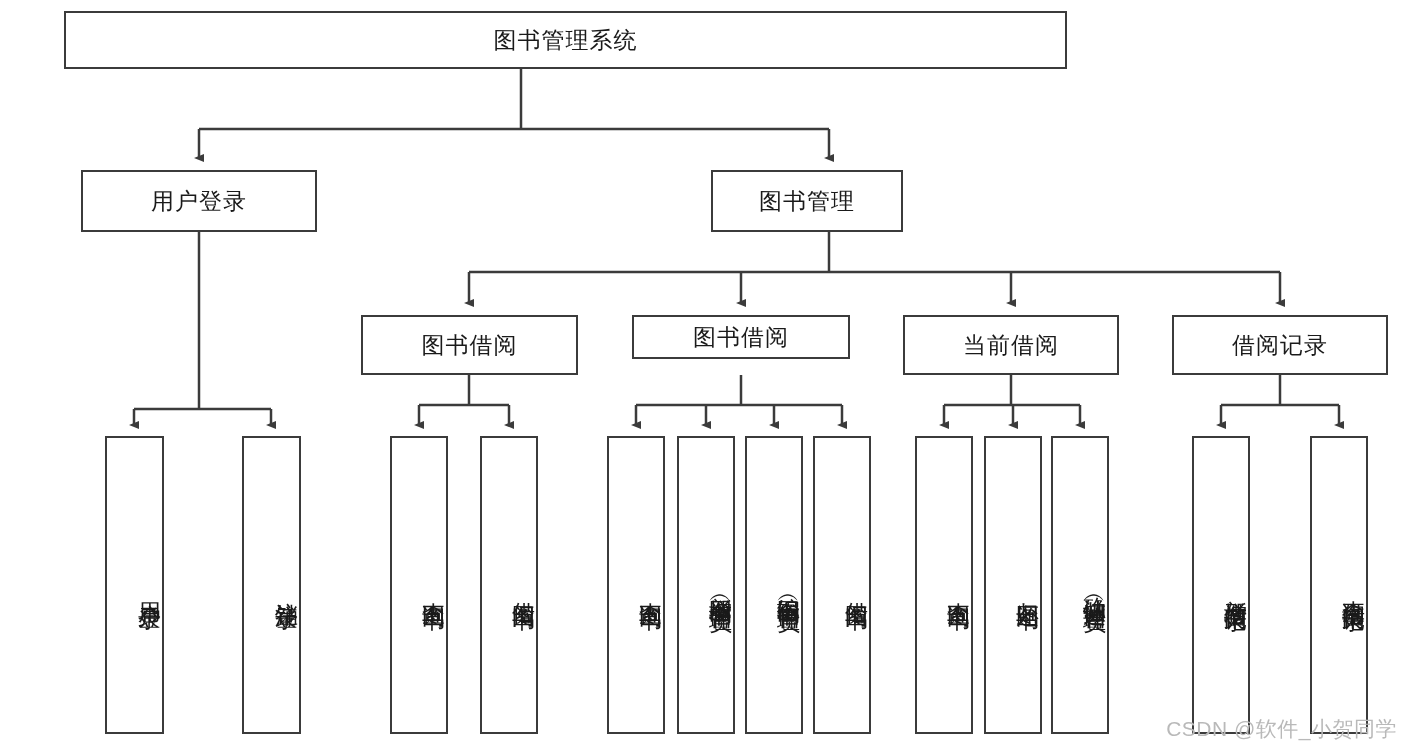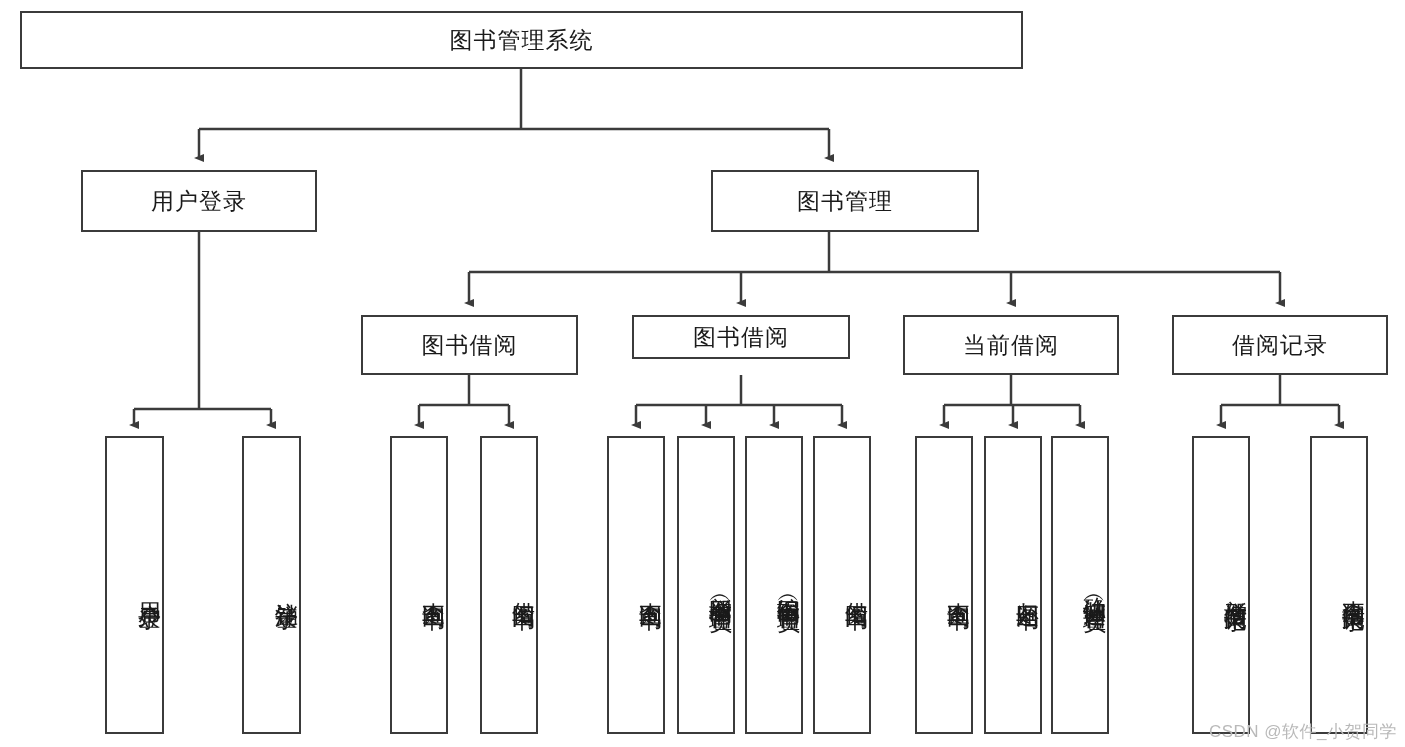--- a/index.html
+++ b/index.html
@@ -47,26 +47,26 @@
     align-items: flex-start;
     justify-content: center;
     padding-top: 6px;
   }
   .node.vert .vtext {
     writing-mode: vertical-rl;
     text-orientation: upright;
     line-height: 1.08;
     white-space: nowrap;
   }
-  .node-root { font-size: 24px; }
+  .node-root { font-size: 24px; margin-left: 44px; }
   .watermark {
     position: absolute;
     right: 8px;
     bottom: 4px;
-    font-size: 17px;
+    font-size: 21px;
     color: #b9b9b9;
     letter-spacing: 0.5px;
     white-space: nowrap;
   }
 </style>
 </head>
 <body>
 
 <div id="canvas">
 
@@ -120,21 +120,21 @@
     </g>
   </svg>
 
   <div class="node horiz node-root" style="left:20px; top:11px; width:1003px; height:58px;">
     <span>图书管理系统</span>
   </div>
 
   <div class="node horiz" style="left:81px; top:170px; width:236px; height:62px;">
     <span>用户登录</span>
   </div>
-  <div class="node horiz" style="left:711px; top:170px; width:268px; height:62px;">
+  <div class="node horiz" style="left:711px; top:170px; width:192px; height:62px;">
     <span>图书管理</span>
   </div>
 
   <div class="node horiz" style="left:361px; top:315px; width:217px; height:60px;">
     <span>图书借阅</span>
   </div>
   <div class="node horiz" style="left:632px; top:315px; width:218px; height:44px;">
     <span>图书借阅</span>
   </div>
   <div class="node horiz" style="left:903px; top:315px; width:216px; height:60px;">

